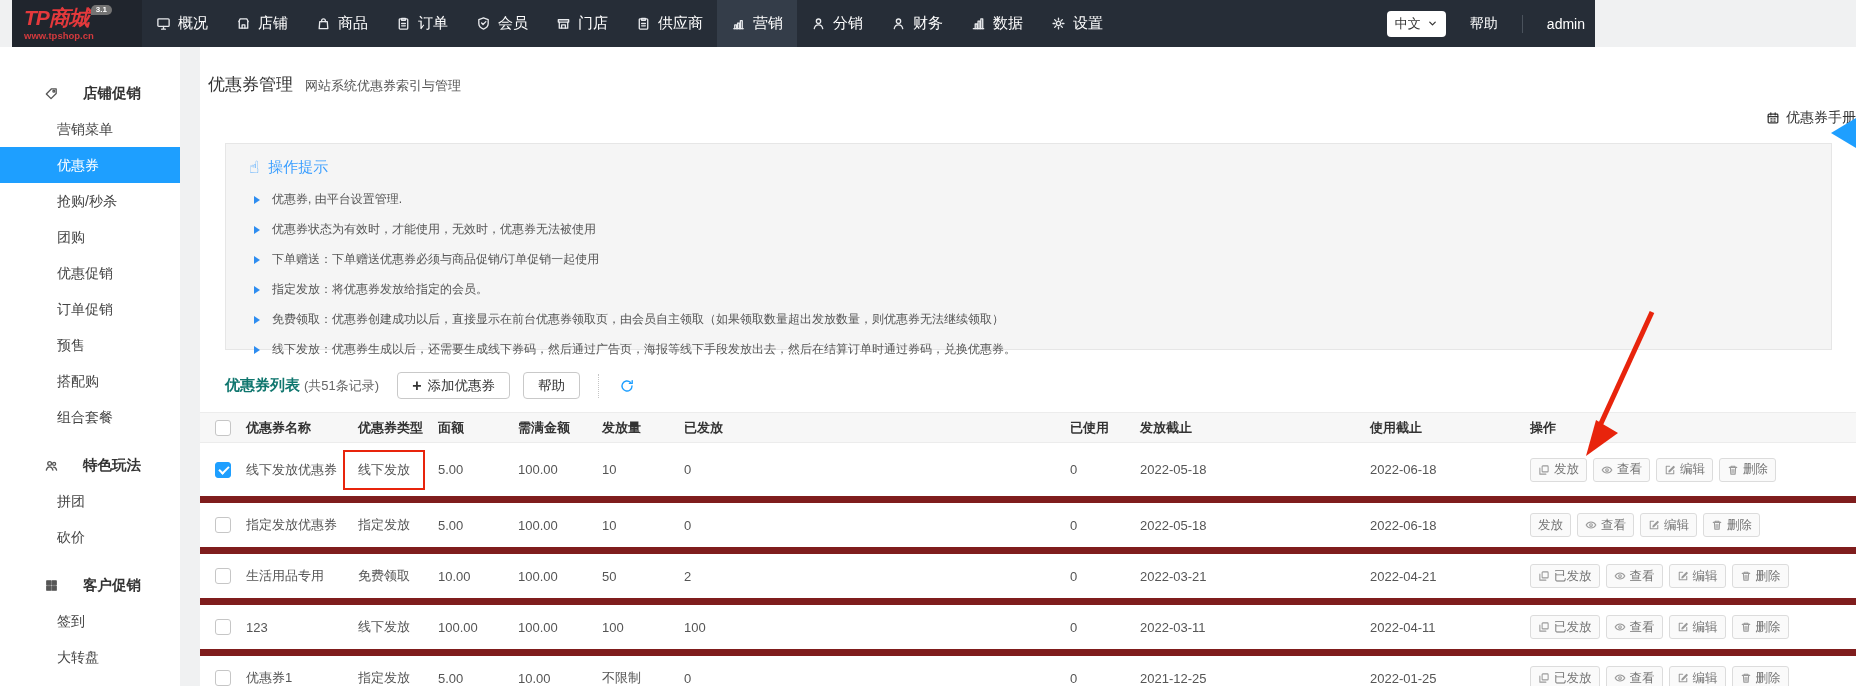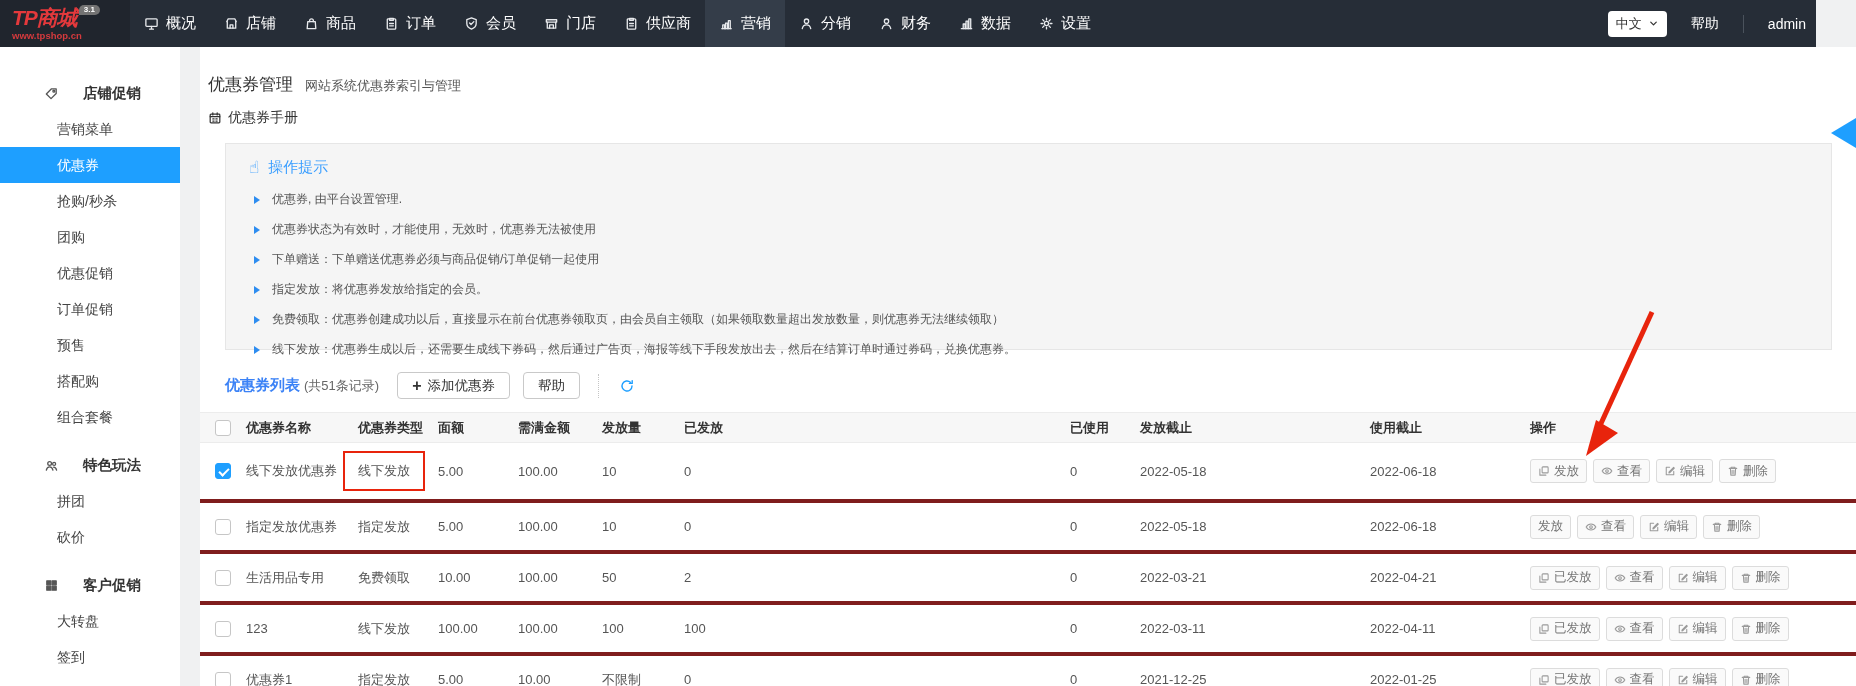--- a/index.html
+++ b/index.html
@@ -1,20 +1,20 @@
 <!DOCTYPE html>
 <html><head>
 <meta charset="utf-8">
 <style>
   * { margin:0; padding:0; box-sizing:border-box; }
   html,body { width:1856px; height:686px; overflow:hidden; background:#f0f1f2;
     font-family:"Liberation Sans","DejaVu Sans",sans-serif; position:relative; }
 
   
-  .topbar { position:absolute; top:0; left:0; width:1816px; height:47px;
+  .topbar { position:absolute; top:0; left:12px; width:1583px; height:47px;
     background:#262d37; display:flex; align-items:stretch; z-index:20; }
   .logo { width:130px; background:#20252d; display:flex; flex-direction:column;
     justify-content:center; padding-left:12px; cursor:pointer; }
   .logo-row { display:flex; align-items:flex-start; line-height:1; }
   .logo-title { color:#e4393c; font-size:21px; font-weight:bold; font-style:italic; letter-spacing:-1px; }
   .logo-badge { background:#737373; color:#fff; font-size:8px; font-weight:bold;
     border-radius:5px 5px 5px 0; padding:1px 5px; margin-left:2px; margin-top:-2px; font-style:normal; }
   .logo-url { color:#d43a3d; font-size:9.5px; font-weight:bold; margin-top:2px; }
   .menu { display:flex; align-items:stretch; }
   .menu-item { display:flex; align-items:center; gap:7px; padding:0 14px; color:#fff;
@@ -38,51 +38,51 @@
     padding-left:44px; font-size:14.5px; font-weight:bold; color:#333; white-space:nowrap; }
   .side-section .i { font-size:15px; color:#555; display:inline-flex; }
 
   
   .main { position:absolute; top:47px; left:200px; right:0; bottom:0; background:#fff; overflow:hidden; }
   .page-head { padding:26px 0 0 8px; }
   .page-title-row { display:flex; align-items:baseline; gap:12px; }
   .page-title { font-size:17px; color:#333; font-weight:400; }
   .page-subtitle { font-size:13px; color:#555; }
   .manual-row { margin-top:13px; display:flex; align-items:center; gap:6px; font-size:14px;
-    color:#333; cursor:pointer; }
+    color:#333; cursor:pointer;justify-content:flex-end; }
   .manual-row .i { font-size:14px; color:#333; display:inline-flex; }
 
   .tips-box { margin:16px 24px 0 25px; background:#f5f5f5; border:1px solid #e6e6e6;
     padding:13px 0 0 0; height:207px; }
   .tips-title { display:flex; align-items:center; gap:9px; padding-left:23px; font-size:15px; color:#3a9eff; }
   .hand-icon { font-size:17px; color:#3a9eff; }
   .tip-line { display:flex; align-items:center; gap:12px; padding-left:28px; margin-top:13px;
     font-size:12px; color:#555; }
   .tip-tri { width:0; height:0; border-left:6px solid #2d8cf0; border-top:4.5px solid transparent;
     border-bottom:4.5px solid transparent; flex:0 0 auto; }
 
   .list-head { margin:22px 0 0 25px; display:flex; align-items:center; }
-  .list-title { font-size:15px; font-weight:bold; color:#3b82f6;text-align:right; }
+  .list-title { font-size:15px; font-weight:bold; color:#0f766e;text-align:right; }
   .list-count { font-size:13px; color:#666; margin-left:4px; }
   .btn { display:inline-flex; align-items:center; gap:6px; border:1px solid #c9c9c9; background:#fff;
     border-radius:4px; padding:0 14px; height:27px; font-size:13.5px; color:#333; cursor:pointer;
     font-family:inherit; }
   .btn.add { margin-left:18px; }
   .btn.help { margin-left:13px; }
   .plus-icon { font-weight:bold; font-size:16px; line-height:1; }
   .vdots { border-left:1px dotted #c5c5c5; height:24px; margin-left:18px; }
   .refresh-icon { margin-left:20px; color:#1E9FFF; font-size:16px; display:inline-flex; cursor:pointer; }
 
   
   .table { margin-top:13px; }
   .row { display:grid; grid-template-columns:46px 112px 80px 80px 84px 82px 386px 70px 230px 160px minmax(0,1fr);
     align-items:center; }
   .thead { background:#f7f7f7; border-top:1px solid #ececec; border-bottom:1px solid #ececec; height:31px; }
   .thead .c { font-size:13px; font-weight:bold; color:#333; }
-  .trow { border-bottom:4px solid #7f1d1d; height:51px; }
+  .trow { border-bottom:7px solid #7f1d1d; height:51px; }
   .trow.tall { height:60px; }
   .c { font-size:13px; color:#555; overflow:visible; white-space:nowrap; }
   .c-check { display:flex; justify-content:center; }
   .checkbox { width:16px; height:16px; border:1px solid #c6c6c6; border-radius:3px; background:#fff;
     cursor:pointer; position:relative; display:inline-block; }
   .checkbox.checked { background:#1E9FFF; border-color:#1E9FFF; }
   .checkbox.checked::after { content:""; position:absolute; left:4.5px; top:1.5px; width:4px; height:8px;
     border:solid #fff; border-width:0 2px 2px 0; transform:rotate(45deg); }
   .red-box { display:inline-block; border:2px solid #e8240c; padding:9px 13px; margin-left:-15px; }
   .c-actions { display:flex; gap:6px; align-items:center; }
@@ -275,22 +275,22 @@
     <span class="i">
         <svg viewBox="0 0 16 16" width="1em" height="1em" fill="currentColor" stroke="currentColor" stroke-width="1.4" stroke-linecap="round" stroke-linejoin="round">
           <rect x="3" y="3" width="4.3" height="4.3"></rect>
           <rect x="8.7" y="3" width="4.3" height="4.3"></rect>
           <rect x="3" y="8.7" width="4.3" height="4.3"></rect>
           <rect x="8.7" y="8.7" width="4.3" height="4.3"></rect>
         </svg>
       </span>
     <span>客户促销</span>
   </div>
+  <div class="side-item">签到</div>
   <div class="side-item">大转盘</div>
-  <div class="side-item">签到</div>
 </aside>
 
 <main class="main">
 
   <div class="page-head">
     <div class="page-title-row">
       <span class="page-title">优惠券管理</span>
       <span class="page-subtitle">网站系统优惠券索引与管理</span>
     </div>
     <div class="manual-row">

